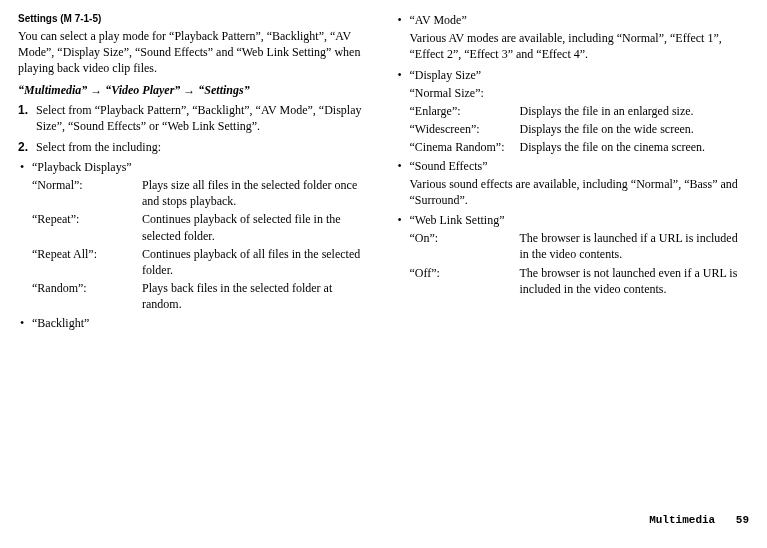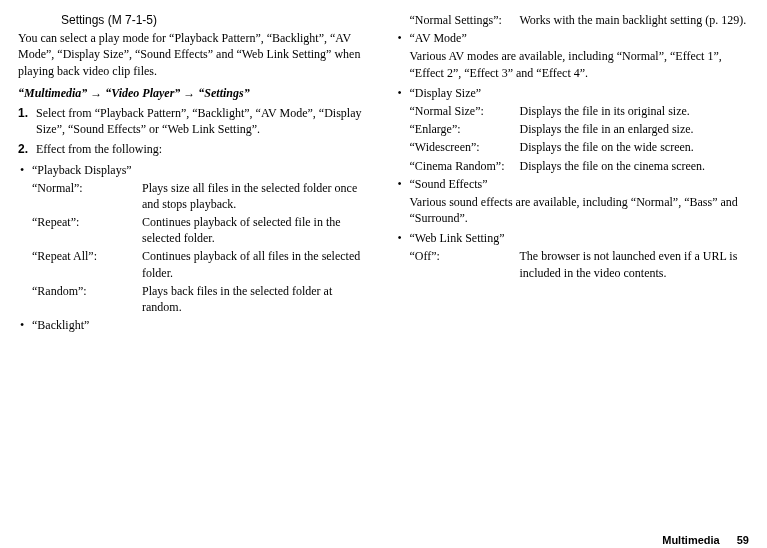--- a/index.html
+++ b/index.html
@@ -16,24 +16,23 @@
   .columns {
     display: flex;
     gap: 24px;
   }
   .col {
     flex: 1;
     min-width: 0;
   }
   .heading {
     font-family: Arial, Helvetica, sans-serif;
-    font-weight: normal;
-    font-size: 12px;
+    font-weight: bold;
+    font-size: 10px;
     margin-bottom: 2px;
-    margin-left: 43px;
   }
   .intro {
     margin-bottom: 6px;
   }
   .nav-path {
     font-style: italic;
     font-weight: bold;
     margin-bottom: 4px;
   }
   .nav-path .arrow {
@@ -79,23 +78,23 @@
   }
   .kv-key {
     width: 110px;
     flex-shrink: 0;
   }
   .kv-val {
     flex: 1;
   }
   .footer {
     position: absolute;
-    bottom: 0;
+    bottom: 20px;
     right: 18px;
-    font-family: Liberation Sans, sans-serif;
+    font-family: Liberation Mono, monospace;
     font-size: 11px;
   }
   .footer .label {
     font-weight: bold;
   }
   .footer .page {
     font-weight: bold;
     margin-left: 14px;
   }
 </style>
@@ -113,21 +112,21 @@
       <span>“Multimedia”</span><span class="arrow">→</span><span>“Video Player”</span><span class="arrow">→</span><span>“Settings”</span>
     </div>
 
     <div class="step">
       <div class="step-num">1.</div>
       <div class="step-body">Select from “Playback Pattern”, “Backlight”, “AV Mode”, “Display Size”, “Sound Effects” or “Web Link Setting”.</div>
     </div>
 
     <div class="step">
       <div class="step-num">2.</div>
-      <div class="step-body">Effect from the following:</div>
+      <div class="step-body">Select from the including:</div>
     </div>
 
     <div class="bullet-block">
       <span class="bullet-title">“Playback Displays”</span>
     </div>
     <div class="kv-row">
       <div class="kv-key">“Normal”:</div>
       <div class="kv-val">Plays size all files in the selected folder once and stops playback.</div>
     </div>
     <div class="kv-row">
@@ -144,36 +143,31 @@
     </div>
 
     <div class="bullet-block">
       <span class="bullet-title">“Backlight”</span>
     </div>
     <div class="kv-row">
     </div>
   </div>
 
   <div class="col">
-    <div class="kv-row" style="padding-left:14px">
-      <div class="kv-key">“Normal Settings”:</div>
-      <div class="kv-val">Works with the main backlight setting (p. 129).</div>
-    </div>
 
     <div class="bullet-block">
       <span class="bullet-title">“AV Mode”</span>
     </div>
     <div class="sub-desc">Various AV modes are available, including “Normal”, “Effect 1”, “Effect 2”, “Effect 3” and “Effect 4”.</div>
 
     <div class="bullet-block">
       <span class="bullet-title">“Display Size”</span>
     </div>
     <div class="kv-row">
       <div class="kv-key">“Normal Size”:</div>
-      <div class="kv-val">Displays the file in its original size.</div>
     </div>
     <div class="kv-row">
       <div class="kv-key">“Enlarge”:</div>
       <div class="kv-val">Displays the file in an enlarged size.</div>
     </div>
     <div class="kv-row">
       <div class="kv-key">“Widescreen”:</div>
       <div class="kv-val">Displays the file on the wide screen.</div>
     </div>
     <div class="kv-row">
@@ -181,20 +175,24 @@
       <div class="kv-val">Displays the file on the cinema screen.</div>
     </div>
 
     <div class="bullet-block">
       <span class="bullet-title">“Sound Effects”</span>
     </div>
     <div class="sub-desc">Various sound effects are available, including “Normal”, “Bass” and “Surround”.</div>
 
     <div class="bullet-block">
       <span class="bullet-title">“Web Link Setting”</span>
+    </div>
+    <div class="kv-row">
+      <div class="kv-key">“On”:</div>
+      <div class="kv-val">The browser is launched if a URL is included in the video contents.</div>
     </div>
     <div class="kv-row">
       <div class="kv-key">“Off”:</div>
       <div class="kv-val">The browser is not launched even if a URL is included in the video contents.</div>
     </div>
   </div>
 </div>
 
 <div class="footer">
   <span class="label">Multimedia</span>

